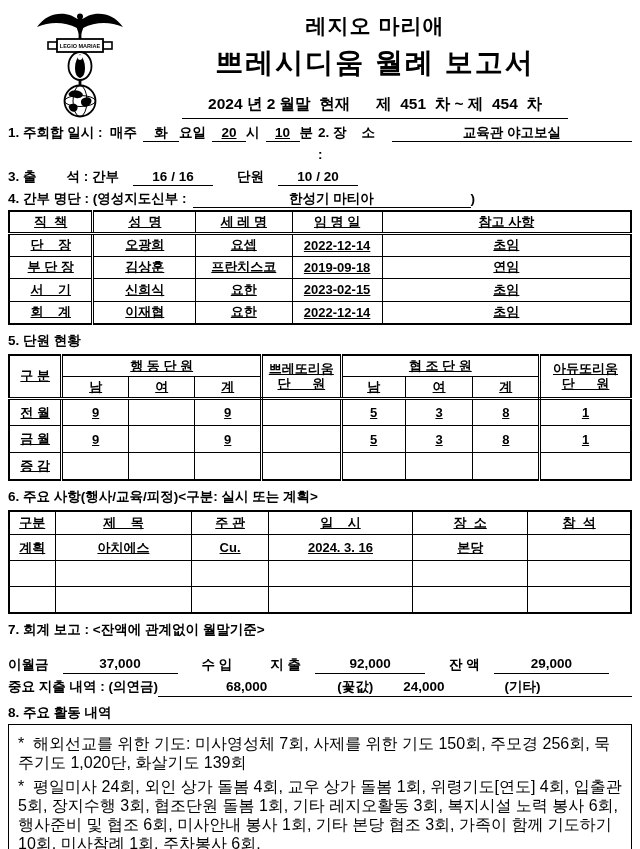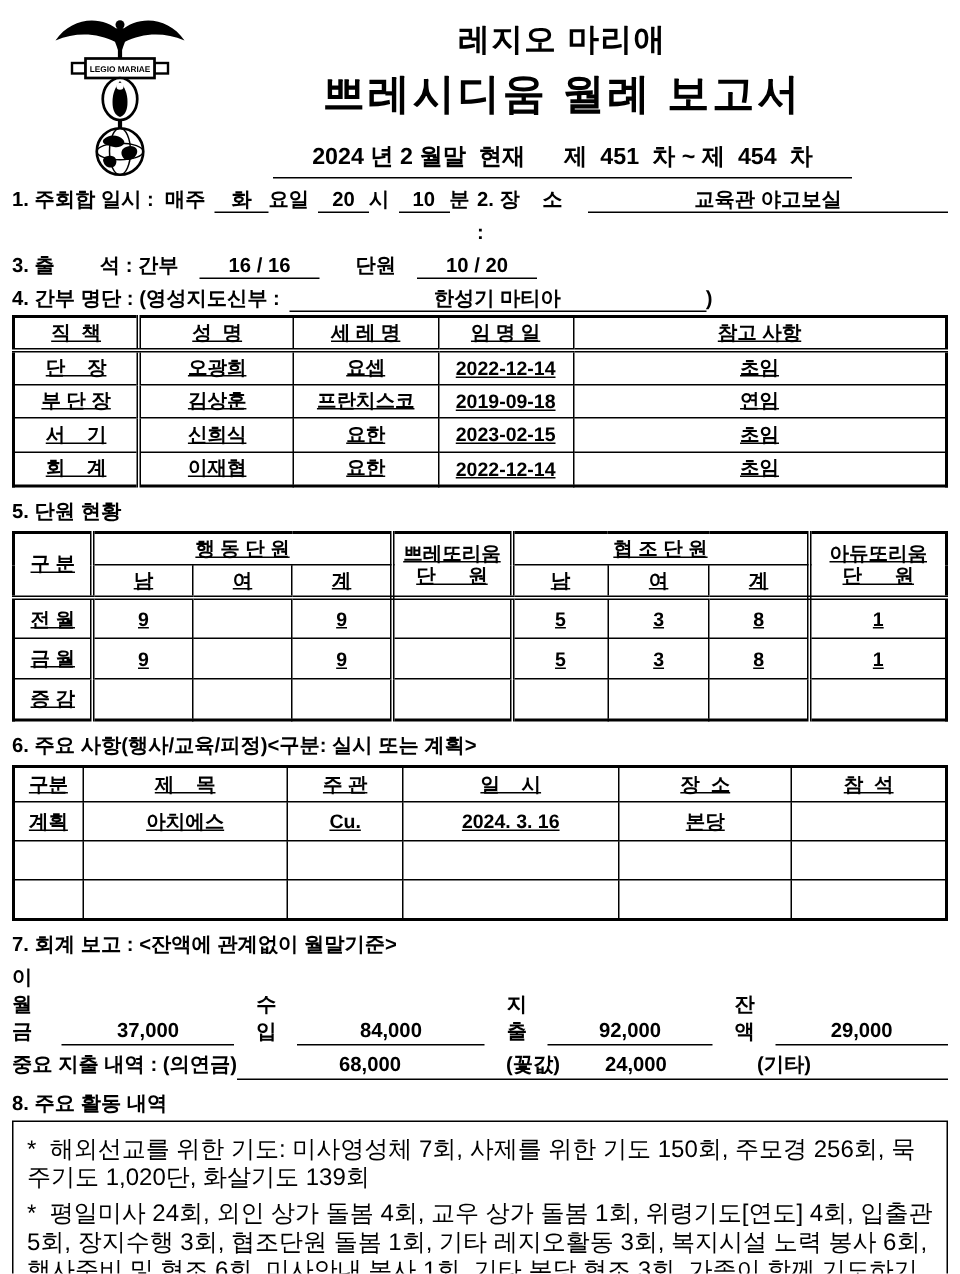--- a/index.html
+++ b/index.html
@@ -18,21 +18,21 @@
   .org-title{font-size:21px;letter-spacing:1px;padding-top:6px;}
   .main-title{font-size:28px;letter-spacing:2px;margin-top:4px;}
   .dateline{margin-top:12px;font-size:15.5px;}
   .dateline .u{border-bottom:1.6px solid #000;display:inline-block;padding:0 26px 3px 26px;}
 
   
   .info{font-size:13.5px;line-height:22px;margin-top:2px;}
   .irow{display:flex;align-items:baseline;}
   .l1left{width:332px;display:flex;align-items:baseline;}
   .uf{display:inline-block;border-bottom:1.5px solid #000;text-align:center;line-height:17px;}
-  .uf.w36{min-width:36px;} .uf.w34{min-width:34px;}
+  .uf.w36{min-width:36px;} .uf.w34{min-width:34px;text-decoration:underline;}
   .uf.w80{min-width:80px;} .uf.place{min-width:240px;} .uf.dir{min-width:278px;}
   .gap6{display:inline-block;width:6px;} .gap14{display:inline-block;width:14px;} .gap24{display:inline-block;width:24px;}
 
   
   table{border-collapse:collapse;width:100%;table-layout:fixed;}
   th,td{border:1.2px solid #000;font-size:13px;font-weight:bold;text-align:center;padding:0 2px;overflow:hidden;}
   table.framed{border:2px solid #000;text-decoration:underline;}
   .officer tr{height:22.5px;}
   .officer thead th{border-bottom:3px double #000;}
   .dbl-l{border-left:3px double #000;}
@@ -297,29 +297,28 @@
       <td data-bind="section6.rows.2.1"></td>
       <td data-bind="section6.rows.2.2"></td>
       <td data-bind="section6.rows.2.3"></td>
       <td data-bind="section6.rows.2.4"></td>
       <td data-bind="section6.rows.2.5"></td>
     </tr>
   </tbody>
     </table>
 
   <div class="acct">
-    <div class="sec-title" style="margin-bottom:4px;" data-bind="section7.title">7. 회계 보고 : &lt;잔액에 관계없이 월말기준&gt;</div>
+    <div class="sec-title" style="margin-bottom:16px;" data-bind="section7.title">7. 회계 보고 : &lt;잔액에 관계없이 월말기준&gt;</div>
     <div class="acct-row">
       <span data-bind="section7.c_label">이월금</span>
         <span class="gap14"></span>
       <span class="uf w115" data-bind="section7.c_val">37,000</span>
         <span class="gap24"></span>
       <span data-bind="section7.i_label">수 입</span>
         <span class="gap14"></span>
-      <span class="uf w125" data-bind="section7.i_val">84,000</span>
         <span class="gap24"></span>
       <span data-bind="section7.e_label">지 출</span>
         <span class="gap14"></span>
       <span class="uf w110" data-bind="section7.e_val">92,000</span>
         <span class="gap24"></span>
       <span data-bind="section7.b_label">잔 액</span>
         <span class="gap14"></span>
       <span class="uf w115" data-bind="section7.b_val">29,000</span>
     </div>
     <div class="exp-line">

